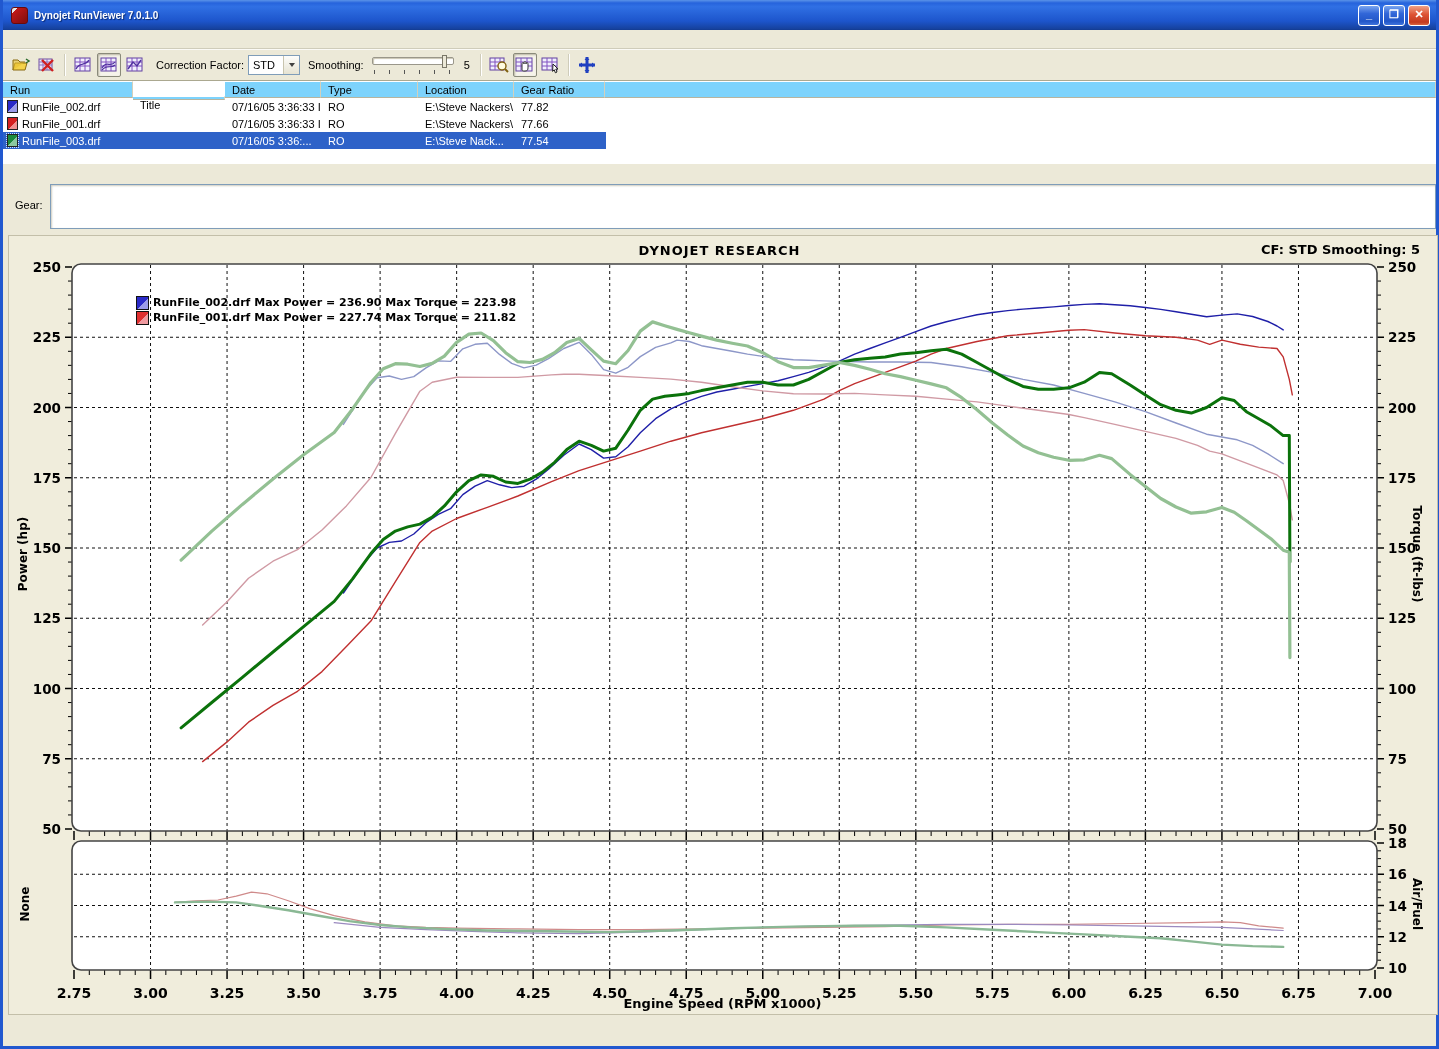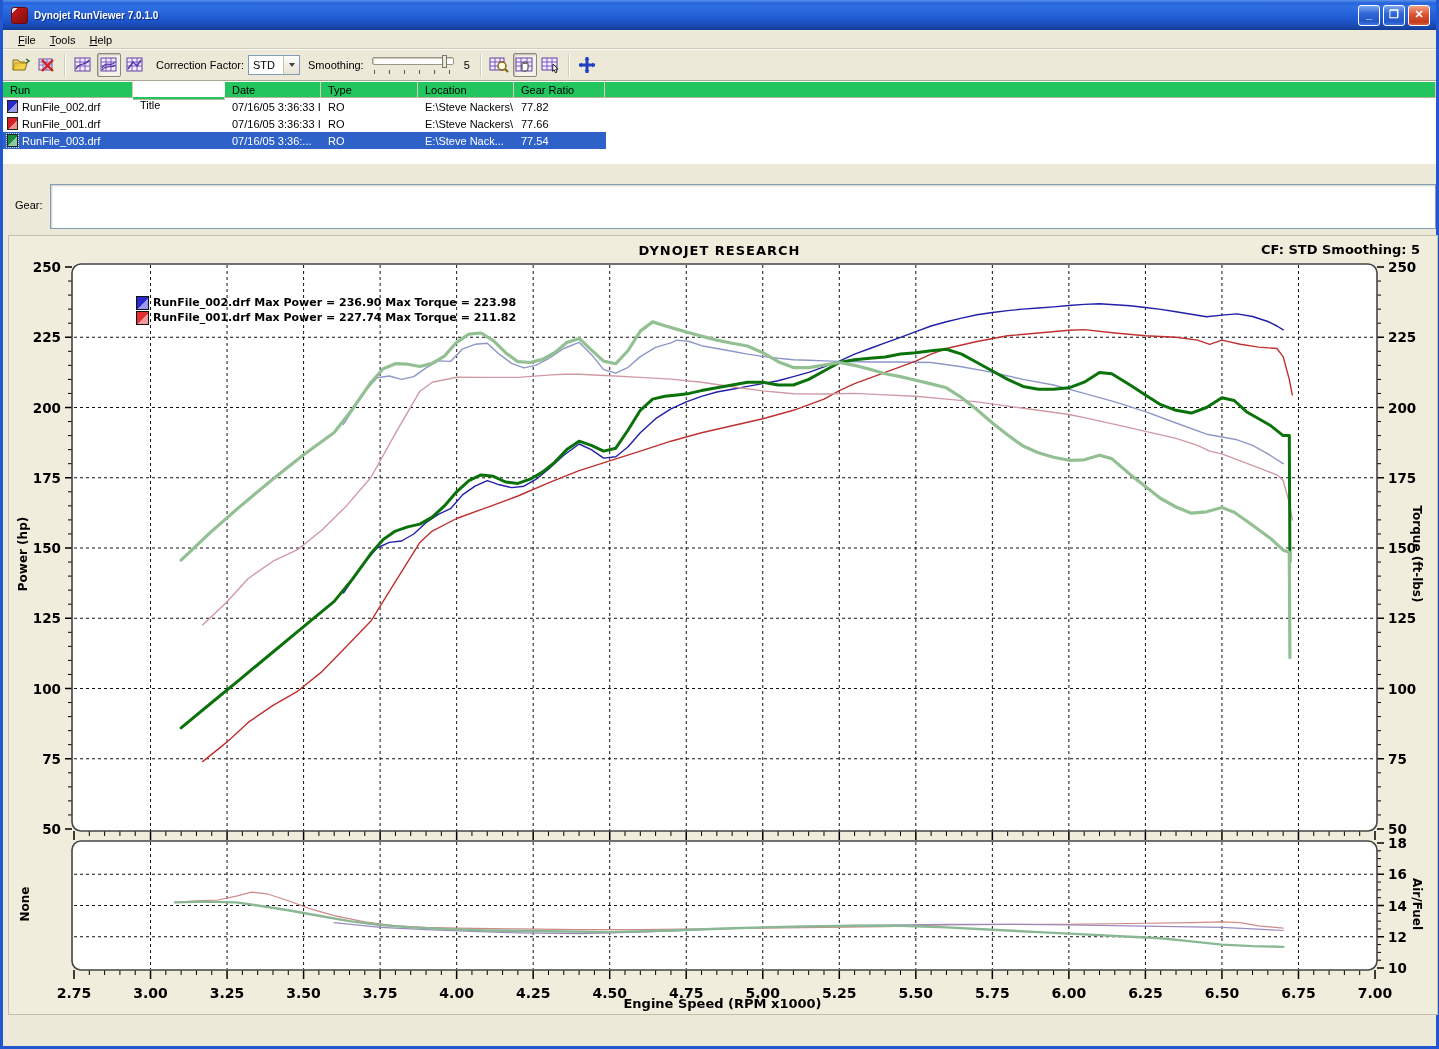--- a/index.html
+++ b/index.html
@@ -46,21 +46,21 @@
   .slider .thumb { position:absolute; top:0; left:86%; width:5px; height:13px; background:#ece9d8;
     border:1px solid #7a7768; }
   .slider .ticks { position:absolute; left:2px; right:2px; top:15px; height:4px;
     background:repeating-linear-gradient(90deg,#555 0 1px,transparent 1px 15px); }
   .sval { margin:0 6px; }
 
   
   .runlist { position:absolute; left:0; top:80px; width:100%; height:84px; background:#fff;
     border-top:1px solid #aba890; font-size:11px; }
   .cols { display:flex; height:17px; }
-  .col-h { background:#22c55e; border-right:1px solid #d4d0bb; border-bottom:1px solid #b7b49e;
+  .col-h { background:#7dd3fc; border-right:1px solid #d4d0bb; border-bottom:1px solid #b7b49e;
     border-top:1px solid #fff; padding:2px 0 0 7px; }
   .row { display:flex; height:17px; align-items:center; color:#000; }
   .row .cell { padding-left:7px; white-space:nowrap; overflow:hidden; }
   .row.selected { background:#2e62c8; color:#fff; width:603px; }
   .run-chip { width:11px; height:13px; margin-left:4px; border:1px solid #222; flex:none; }
   .row.selected .run-chip { outline:1px dotted #cfe0ff; }
   .runcell0 { width:112px; display:flex; align-items:center; gap:4px; }
   .w-title{width:92px;margin-top:15px;} .w-date{width:96px;} .w-type{width:97px;} .w-loc{width:96px;} .w-gear{width:91px;}
 
   
@@ -102,25 +102,20 @@
         <span>_</span>
       </div>
     <div class="winbtn">
         <span>❐</span>
       </div>
     <div class="winbtn close">
         <span>✕</span>
       </div>
   </div>
 
-  <div class="menubar">
-    <div class="menu-item"><u>F</u>ile</div>
-    <div class="menu-item"><u>T</u>ools</div>
-    <div class="menu-item"><u>H</u>elp</div>
-  </div>
 
   <div class="toolbar">
     <div class="tbtn">
       <svg width="20" height="18">
           <path d="M2 14 L4 7 L16 7 L14 14 Z" fill="#f4d24a" stroke="#8a6a10"></path>
           <path d="M2 14 L2 4 L7 4 L9 6 L14 6" fill="#e8c030" stroke="#8a6a10" stroke-width="1" fill-opacity="0.6"></path>
           <path d="M15 3 l3 2 -3 2" fill="none" stroke="#2a6a2a" stroke-width="1.5"></path>
         </svg>
     </div>
     <div class="tbtn">

